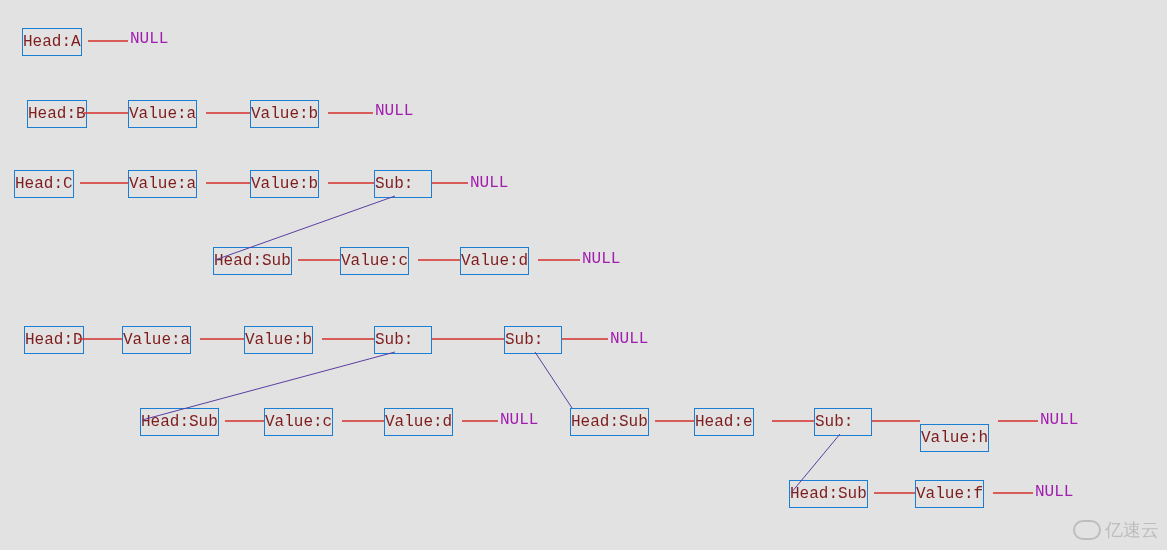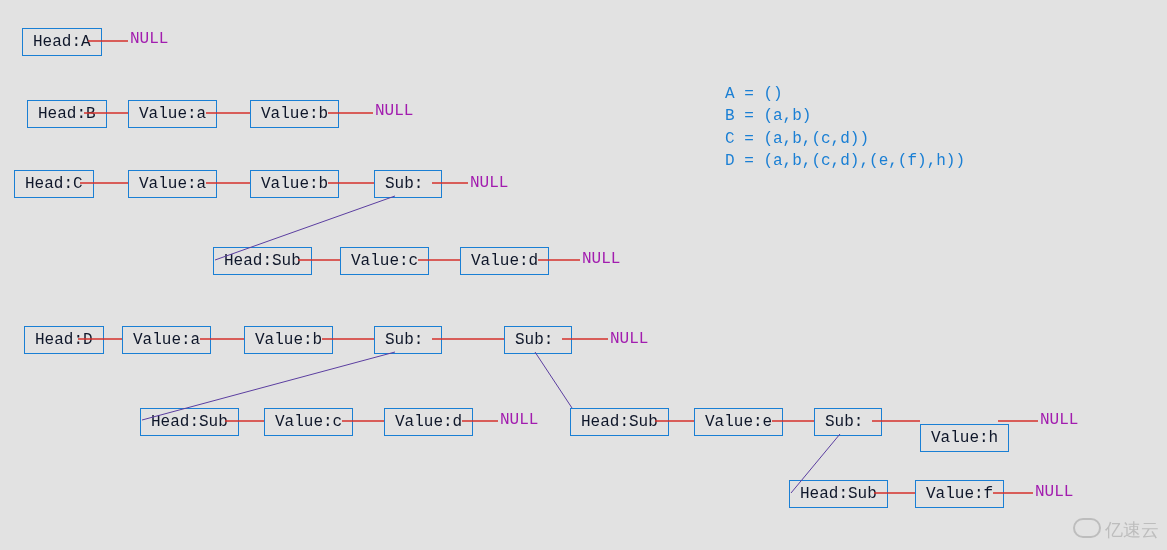--- a/index.html
+++ b/index.html
@@ -1,23 +1,23 @@
 <!DOCTYPE html>
 <html><head>
 <meta charset="utf-8">
 <style>
   html,body{margin:0;padding:0;width:1167px;height:550px;background:#e2e2e2;font-family:"Courier New",monospace;font-size:16px;overflow:hidden}
   .canvas{position:relative;width:1167px;height:550px}
-  .box{position:absolute;border:1px solid #1a7fd4;color:#0f172a;padding:4px 10px;background:transparent;white-space:nowrap}
+  .box{position:absolute;border:1px solid #1a7fd4;color:#7f1d1d;padding:4px 0;background:transparent;white-space:nowrap}
   .nul{position:absolute;color:#a21caf;white-space:nowrap}
   .legend{position:absolute;left:725px;top:83px;color:#1a7fd4;line-height:1.4;white-space:pre}
   svg{position:absolute;left:0;top:0;pointer-events:none}
   .red{stroke:#d4302b;stroke-width:1.5;fill:none}
   .sub{stroke:#5b3ea0;stroke-width:1;fill:none}
-  .logo{position:absolute;right:8px;bottom:8px;color:#bdbdbd;font-family:Arial,sans-serif;font-size:18px;display:flex;gap:4px}
+  .logo{position:absolute;right:8px;bottom:8px;color:#bdbdbd;font-family:Arial,sans-serif;font-size:18px;display:flex;align-items:center;gap:4px}
   .cloud{width:24px;height:16px;border:2px solid #bdbdbd;border-radius:10px;position:relative}
 </style>
 </head>
 <body>
 <div class="canvas">
 
 <div class="box" style="left:22px;top:28px">Head:A</div>
 <div class="nul" style="left:130px;top:30px">NULL</div>
 
 <div class="box" style="left:27px;top:100px">Head:B</div>
@@ -41,33 +41,29 @@
 <div class="box" style="left:374px;top:326px;padding-right:18px">Sub:</div>
 <div class="box" style="left:504px;top:326px;padding-right:18px">Sub:</div>
 <div class="nul" style="left:610px;top:330px">NULL</div>
 
 <div class="box" style="left:140px;top:408px">Head:Sub</div>
 <div class="box" style="left:264px;top:408px">Value:c</div>
 <div class="box" style="left:384px;top:408px">Value:d</div>
 <div class="nul" style="left:500px;top:411px">NULL</div>
 
 <div class="box" style="left:570px;top:408px">Head:Sub</div>
-<div class="box" style="left:694px;top:408px">Value:e</div>
+<div class="box" style="left:694px;top:408px">Head:e</div>
 <div class="box" style="left:814px;top:408px;padding-right:18px">Sub:</div>
 <div class="box" style="left:920px;top:424px">Value:h</div>
 <div class="nul" style="left:1040px;top:411px">NULL</div>
 
 <div class="box" style="left:789px;top:480px">Head:Sub</div>
 <div class="box" style="left:915px;top:480px">Value:f</div>
 <div class="nul" style="left:1035px;top:483px">NULL</div>
 
-<div class="legend"><span>A = ()</span>
-<span>B = (a,b)</span>
-<span>C = (a,b,(c,d))</span>
-<span>D = (a,b,(c,d),(e,(f),h))</span></div>
 
 <svg width="1167" height="550">
 
   <line class="red" x1="88" y1="41" x2="128" y2="41"></line>
 
   <line class="red" x1="84" y1="113" x2="128" y2="113"></line>
   <line class="red" x1="206" y1="113" x2="250" y2="113"></line>
   <line class="red" x1="328" y1="113" x2="373" y2="113"></line>
 
   <line class="red" x1="80" y1="183" x2="128" y2="183"></line>

